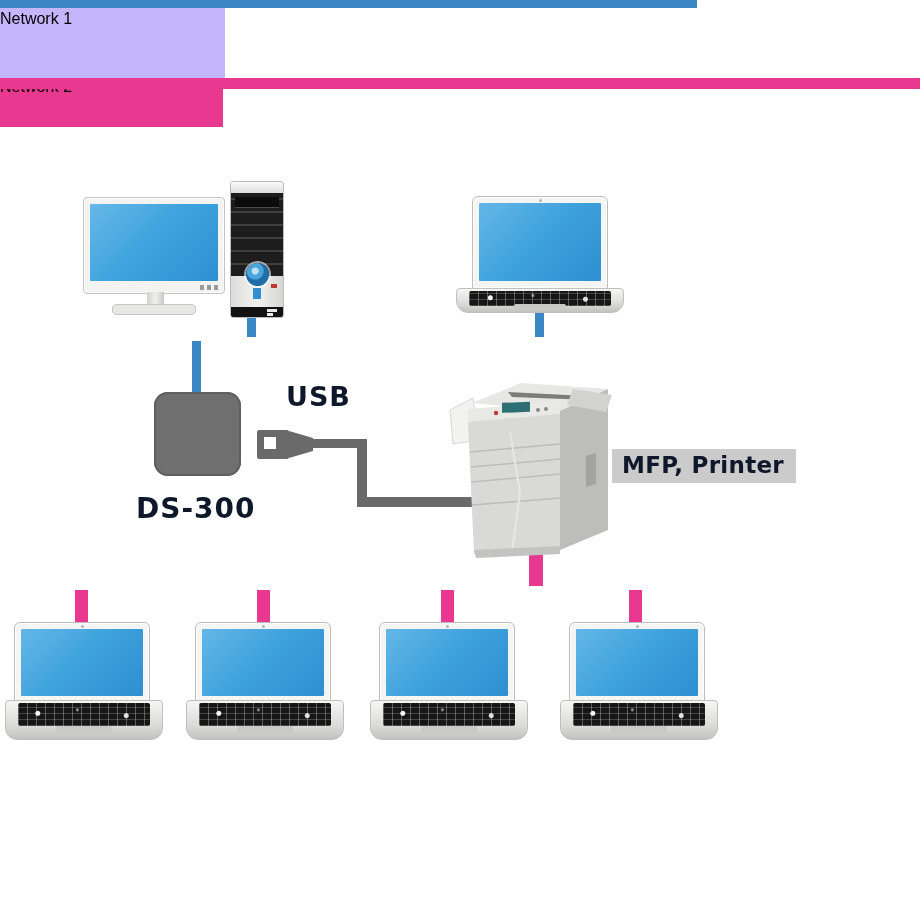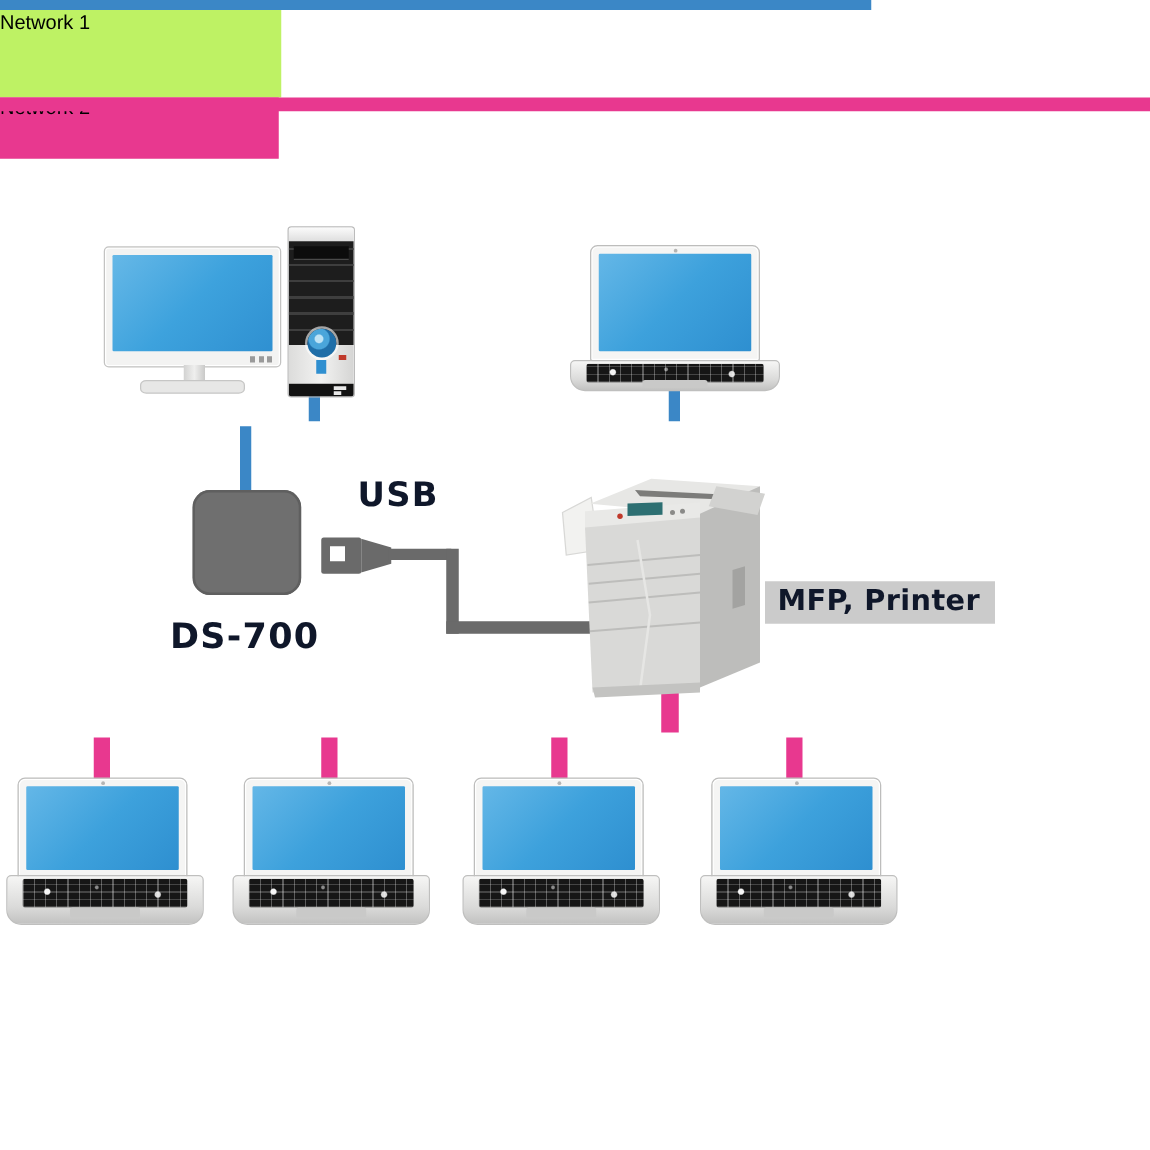--- a/index.html
+++ b/index.html
@@ -4,21 +4,21 @@
 <style>
   html,body{margin:0;padding:0;background:#fff;}
   #stage{position:relative;width:920px;height:920px;background:#ffffff;overflow:hidden;
          font-family:"Liberation Sans", sans-serif;}
   .abs{position:absolute;}
 
   
   .net-line{position:absolute;}
   #net1-line{left:0;top:335;width:697px;height:8px;background:#3b87c6;}
   #net2-line{left:0;top:584;width:920px;height:11px;background:#e8388f;}
-  #net1-box{left:695px;top:284px;width:225px;height:68px;background:#bef264;padding-top:10px;}
+  #net1-box{left:695px;top:284px;width:225px;height:68px;background:#c4b5fd;padding-top:10px;}
   #net2-box{left:697px;top:535px;width:223px;height:49px;background:#e8388f;}
   .vconn-blue{position:absolute;background:#3b87c6;width:9px;}
   .vconn-pink{position:absolute;background:#e8388f;width:13px;}
 
   
   .mon-frame{position:absolute;left:83px;top:197px;width:140px;height:95px;background:#f3f3f2;
              border:1px solid #c3c3c2;border-radius:4px;box-shadow:inset 0 0 0 1px #fff;}
   .mon-screen{position:absolute;left:6px;top:6px;right:6px;bottom:12px;border-radius:1px;
               background:linear-gradient(135deg,#66b8e7 0%,#3da2dd 50%,#2f90d1 100%);}
   .mon-dots{position:absolute;right:6px;bottom:3px;width:18px;height:5px;
@@ -64,21 +64,21 @@
 
   
   .ds700{position:absolute;left:154px;top:392px;width:87px;height:84px;border-radius:14px;
          background:#6f6f6f;box-shadow:inset 0 0 0 2px #5f5f5f;}
 
   
   .lbl-bold{position:absolute;font-family:"DejaVu Sans", sans-serif;font-weight:800;color:#0f172a;}
   #usb-label{left:286px;top:381px;font-size:27px;letter-spacing:1px;}
   #ds700-label{left:136px;top:492px;font-size:28px;letter-spacing:1px;}
   #mfp-label{left:612px;top:449px;background:#cbcbcb;font-size:23px;font-weight:700;
-             padding:3px 12px 5px 10px;letter-spacing:.3px;margin-top:16px;}
+             padding:3px 12px 5px 10px;letter-spacing:.3px;}
 
   svg{display:block;}
 </style>
 </head>
 <body>
 
 <div id="stage">
 
   <div id="net1-line" class="net-line"></div>
   <div class="vconn-blue" style="left:247px;top:310px;height:27px;"></div>
@@ -127,21 +127,21 @@
       <div class="lap-cam"></div>
         <div class="lap-screen"></div>
     </div>
     <div class="lap-base" style="left:456px;top:288px;width:168px;height:25px;">
       <div class="lap-kb" style="height:15px;"></div>
       <div class="lap-pad" style="bottom:2px;width:52px;height:6px;"></div>
     </div>
   </div>
 
   <div class="ds700"></div>
-  <div class="lbl-bold" id="ds700-label">DS-700</div>
+  <div class="lbl-bold" id="ds700-label">DS-300</div>
   <div class="lbl-bold" id="usb-label">USB</div>
 
   <svg class="abs" style="left:255px;top:427px;" width="220" height="82" viewBox="0 0 220 82">
     <rect x="2" y="3" width="32" height="29" rx="2" fill="#6a6a6a"></rect>
     <rect x="9" y="10" width="12" height="12" fill="#ffffff"></rect>
     <polygon points="34,4 58,11 58,24 34,31" fill="#6a6a6a"></polygon>
     <rect x="56" y="12" width="50" height="9" fill="#6a6a6a"></rect>
     <rect x="102" y="12" width="10" height="68" fill="#6a6a6a"></rect>
     <rect x="102" y="70" width="116" height="10" fill="#6a6a6a"></rect>
   </svg>

